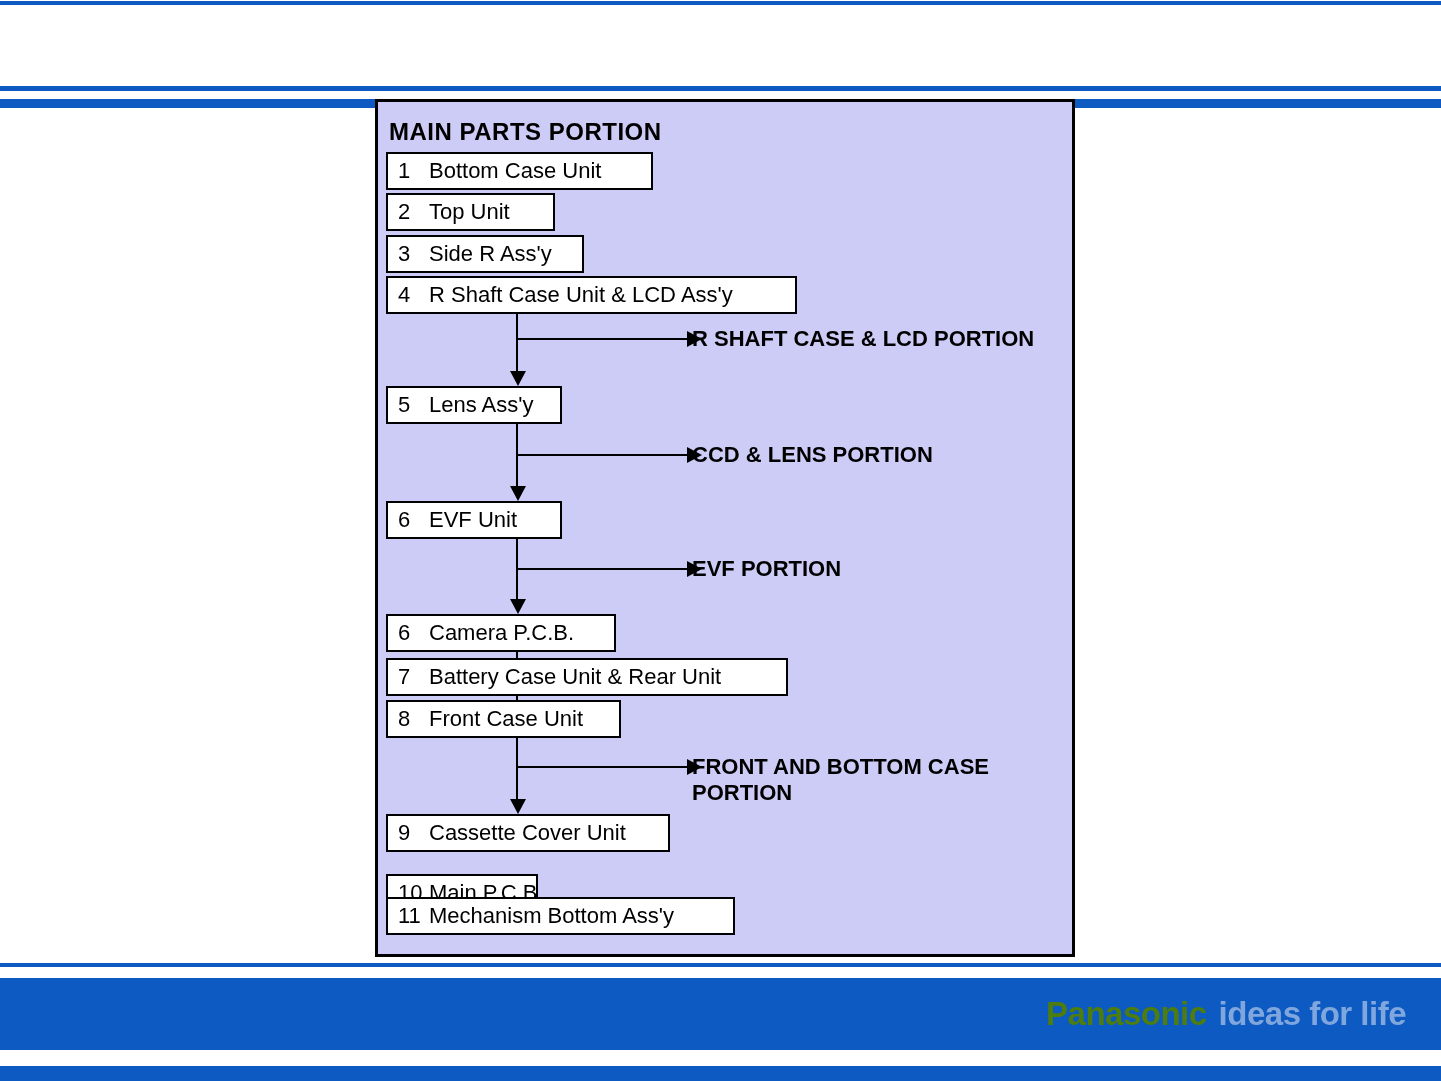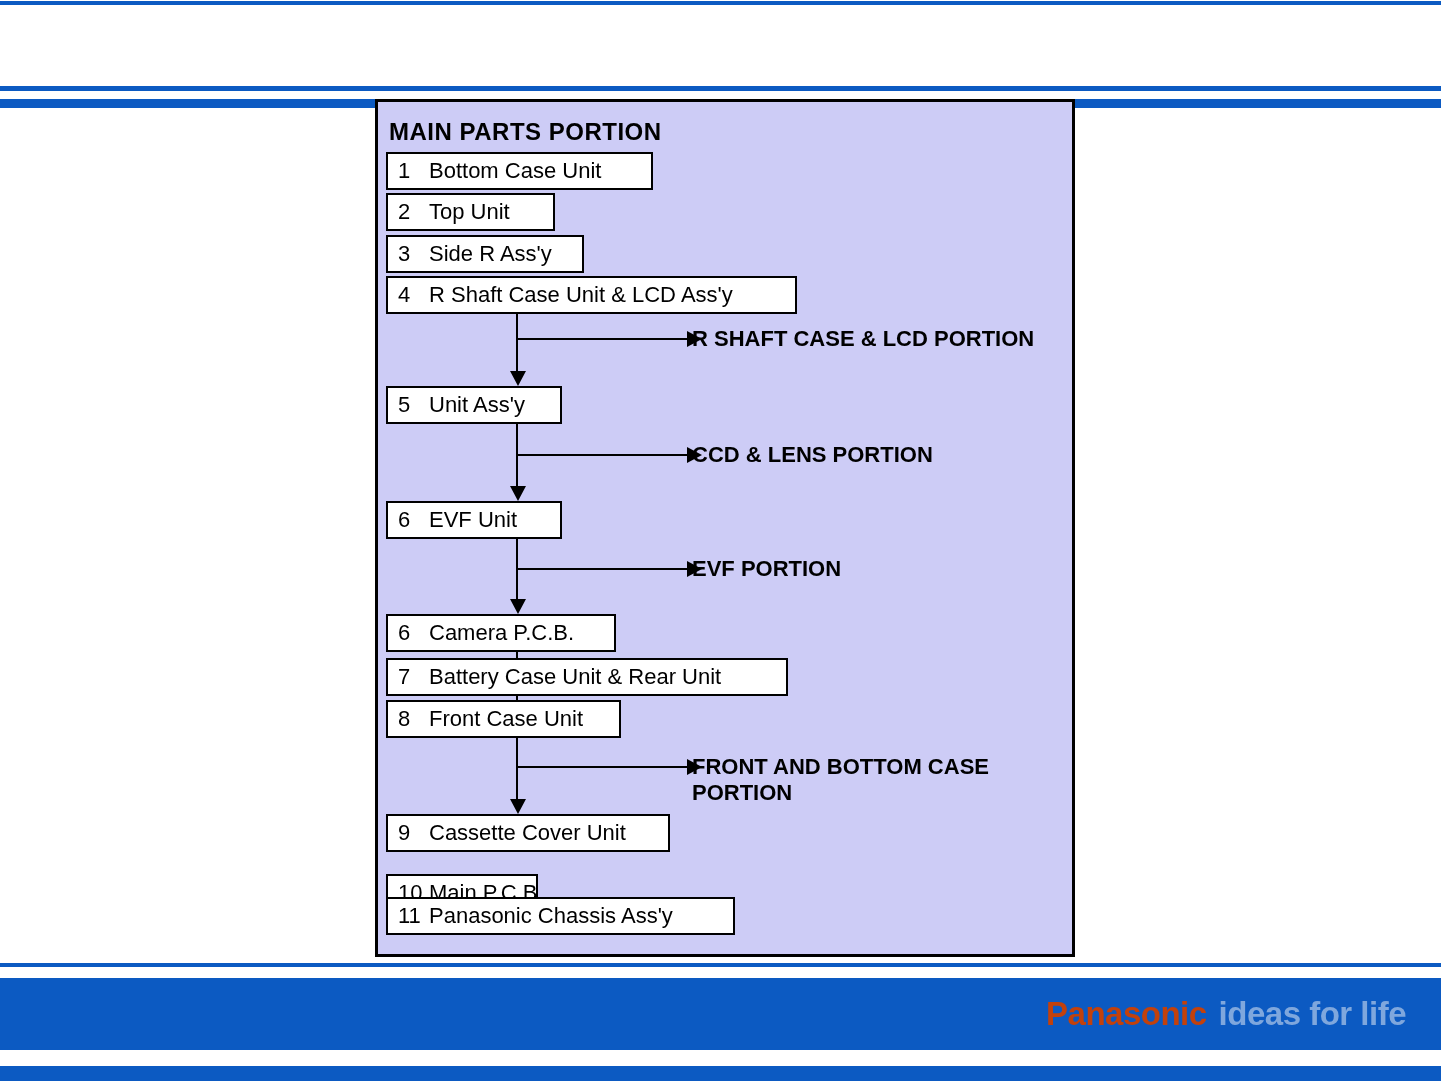--- a/index.html
+++ b/index.html
@@ -45,21 +45,21 @@
     border-top:8px solid transparent;border-bottom:8px solid transparent;border-left:15px solid #000;
   }
   .branch-label{
     position:absolute;left:314px;font-size:22px;font-weight:bold;line-height:26px;z-index:3;
   }
   
   .logo{
     position:absolute;right:51px;top:978px;height:72px;line-height:72px;z-index:3;
     font-size:33px;font-weight:bold;letter-spacing:-0.5px;white-space:nowrap;
   }
-  .logo .brand{color:#c2410c;}
+  .logo .brand{color:#4d7c0f;}
   .logo .tagline{color:var(--tagline-blue);margin-left:12px;}
 </style>
 </head>
 <body>
 
 <div class="page">
 
   <div class="hrule rule-top1"></div>
   <div class="hrule rule-top2"></div>
   <div class="hrule bar-top"></div>
@@ -82,21 +82,21 @@
     <div class="pbox" style="top:133px;width:198px">
       <span class="num">3</span>
       <span class="lbl">Side R Ass'y</span>
     </div>
     <div class="pbox" style="top:174px;width:411px">
       <span class="num">4</span>
       <span class="lbl">R Shaft Case Unit &amp; LCD Ass'y</span>
     </div>
     <div class="pbox" style="top:284px;width:176px">
       <span class="num">5</span>
-      <span class="lbl">Unit Ass'y</span>
+      <span class="lbl">Lens Ass'y</span>
     </div>
     <div class="pbox" style="top:399px;width:176px">
       <span class="num">6</span>
       <span class="lbl">EVF Unit</span>
     </div>
     <div class="pbox" style="top:512px;width:230px">
       <span class="num">6</span>
       <span class="lbl">Camera P.C.B.</span>
     </div>
     <div class="pbox" style="top:556px;width:402px">
@@ -110,21 +110,21 @@
     <div class="pbox" style="top:712px;width:284px">
       <span class="num">9</span>
       <span class="lbl">Cassette Cover Unit</span>
     </div>
     <div class="pbox" style="top:772px;width:152px">
       <span class="num">10</span>
       <span class="lbl">Main P.C.B.</span>
     </div>
     <div class="pbox" style="top:795px;width:349px">
       <span class="num">11</span>
-      <span class="lbl">Panasonic Chassis Ass'y</span>
+      <span class="lbl">Mechanism Bottom Ass'y</span>
     </div>
 
     <div class="vline" style="top:212px;height:57px"></div>
     <div class="arrow-down" style="top:269px"></div>
 
     <div class="vline" style="top:322px;height:62px"></div>
     <div class="arrow-down" style="top:384px"></div>
 
     <div class="vline" style="top:437px;height:60px"></div>
     <div class="arrow-down" style="top:497px"></div>

